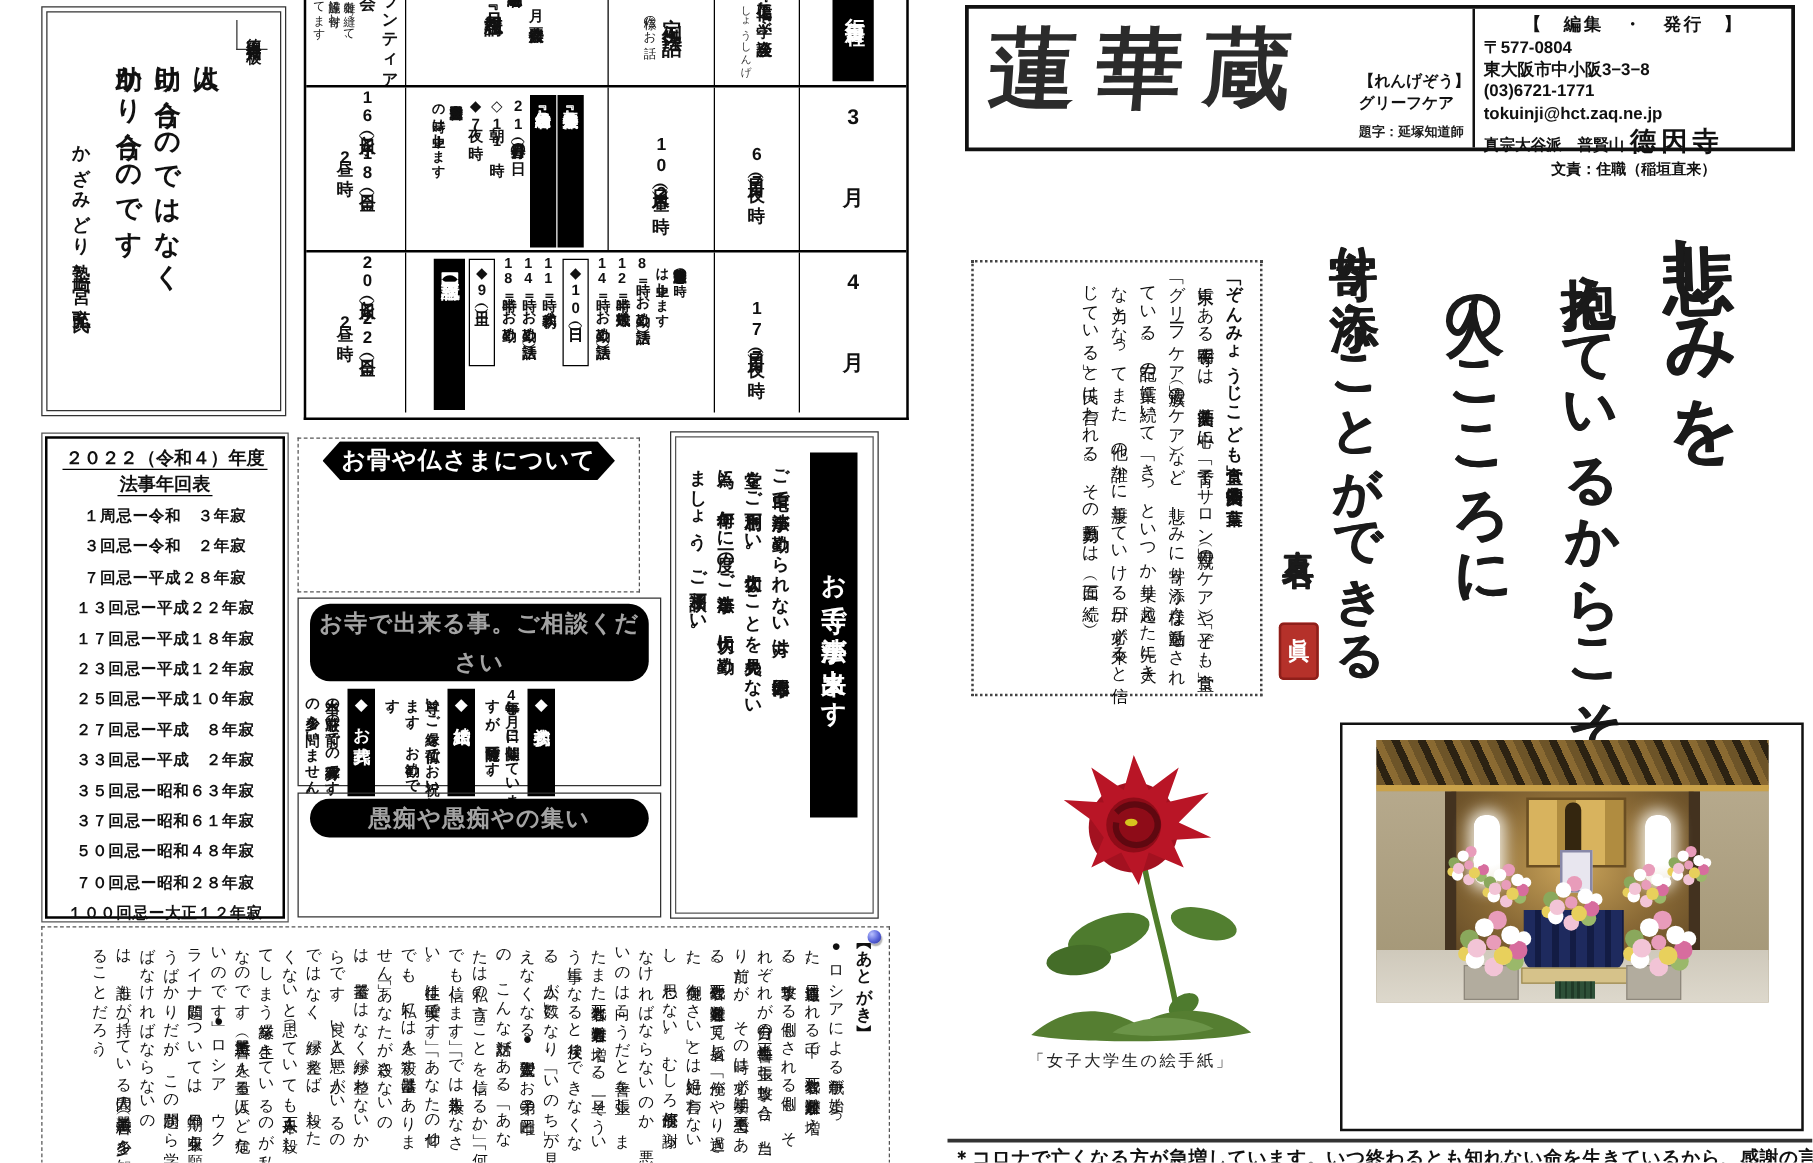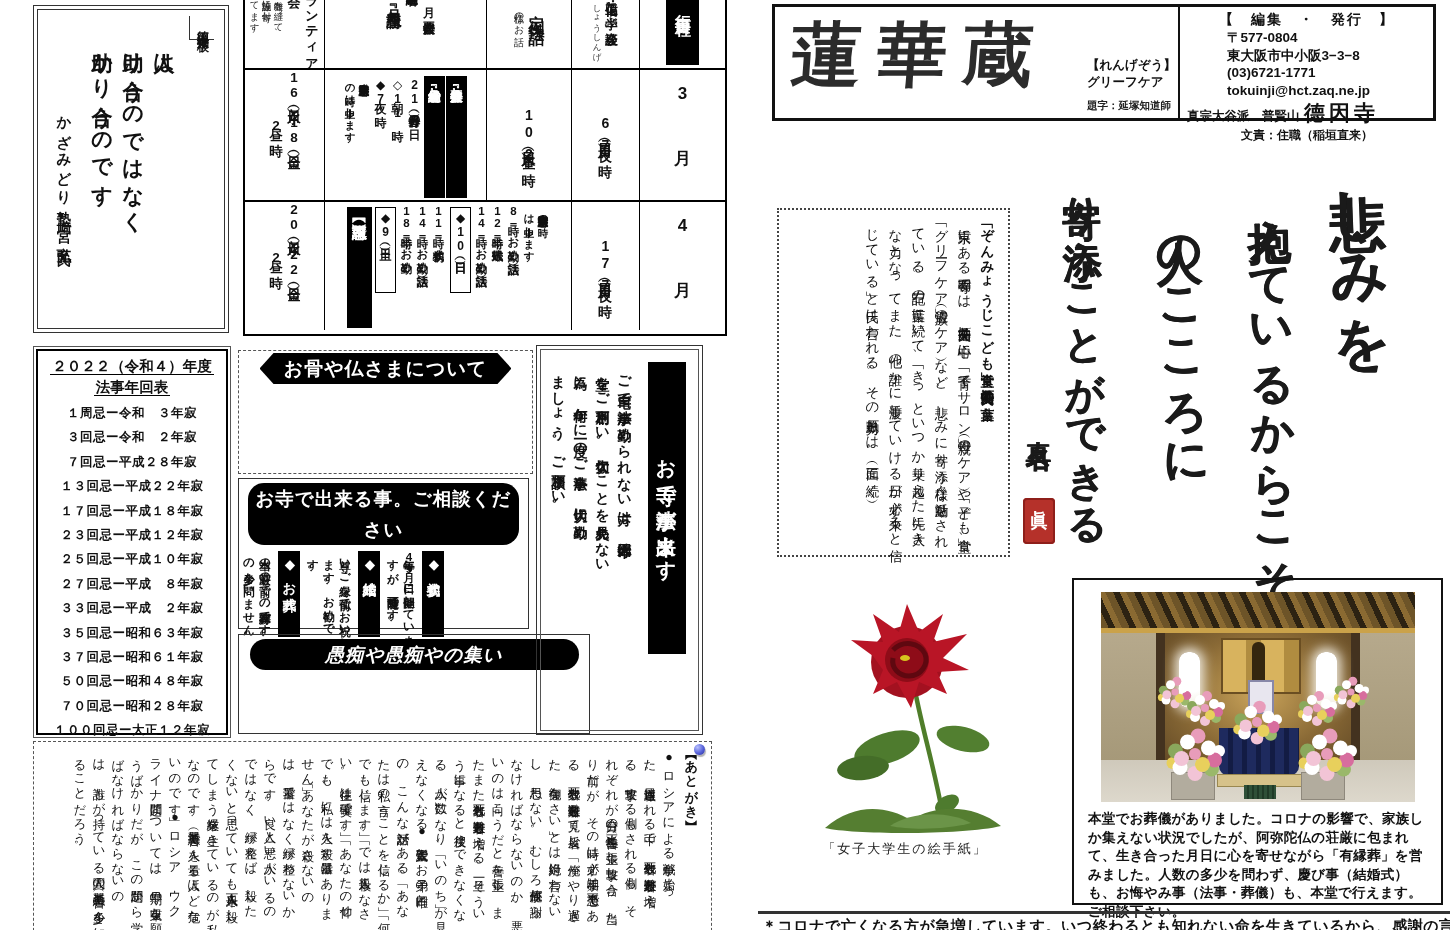--- a/index.html
+++ b/index.html
@@ -58,37 +58,37 @@
   
   .houji{left:36px;top:349px;width:192px;height:386px;border:2px solid #000;box-sizing:border-box;
     outline:1px solid #555;outline-offset:2px;}
   .houji-year{text-align:center;font-size:14.5px;font-weight:bold;margin-top:6px;}
   .houji-year span,.houji-title span{border-bottom:1.5px solid #000;padding:0 2px;}
   .houji-title{text-align:center;font-size:14.5px;font-weight:bold;margin-top:2px;}
   .houji-row{text-align:center;font-size:12.5px;font-weight:bold;line-height:24.4px;letter-spacing:0.5px;}
   .houji-rows{margin-top:4px;}
 
   
-  .okotsu{left:238px;top:350px;width:295px;height:124px;border:1.5px dashed #555;box-sizing:border-box;}
+  .okotsu{left:238px;top:350px;width:274px;height:124px;border:1.5px dashed #555;box-sizing:border-box;}
   .ribbon{background:#000;color:#fff;font-size:19px;font-weight:bold;text-align:center;
     width:86%;margin:2px auto 0;line-height:31px;letter-spacing:1px;
     clip-path:polygon(0 50%,14px 0,calc(100% - 14px) 0,100% 50%,calc(100% - 14px) 100%,14px 100%);}
   .okotsu-body{font-size:16px;font-weight:bold;line-height:22.5px;padding:5px 7px 0;}
 
   
   .dekiru{left:238px;top:478px;width:291px;height:151px;border:1.5px solid #333;box-sizing:border-box;}
-  .pill{background:#000;color:#ffffff;font-size:18.5px;font-weight:bold;text-align:center;
+  .pill{background:#000;color:#a3a3a3;font-size:18.5px;font-weight:bold;text-align:center;
     width:94%;margin:4px auto 0;line-height:31px;border-radius:16px;letter-spacing:1px;}
   .dekiru-flow{height:104px;margin-top:6px;padding-right:8px;}
   .dk-label{background:#000;color:#fff;display:block;font-size:13.5px;font-weight:bold;
     padding:5px 2px;margin:0 5px;height:76px;}
   .dk-body{display:block;font-size:11.5px;font-weight:bold;line-height:16px;height:100px;margin:0 2px;}
 
   
-  .guchi{left:238px;top:634px;width:352px;height:100px;border:1.5px solid #333;box-sizing:border-box;font-style:italic;}
+  .guchi{left:238px;top:634px;width:291px;height:100px;border:1.5px solid #333;box-sizing:border-box;}
   .guchi-body{font-size:14.5px;font-weight:bold;line-height:20px;padding:4px 6px 0;}
 
   
   .hdk{left:536px;top:345px;width:167px;height:390px;border:1px solid #333;box-sizing:border-box;}
   .hdk-inner{position:absolute;inset:3px;border:1px solid #555;}
   .hdk-banner{position:absolute;right:12px;top:12px;width:38px;height:292px;background:#000;color:#fff;
     font-size:20px;font-weight:bold;text-align:center;display:flex;justify-content:center;letter-spacing:1px;}
   .hdk-body{position:absolute;right:62px;top:16px;height:304px;font-size:14px;font-weight:bold;
     line-height:22px;letter-spacing:0.5px;}
   .hdk-info{position:absolute;left:5px;bottom:5px;width:138px;border:2px solid #000;padding:3px 4px;box-sizing:border-box;}
@@ -107,21 +107,21 @@
 
   
   .masthead{left:772px;top:4px;width:664px;height:117px;border:3px solid #111;box-sizing:border-box;}
   .mh-title{position:absolute;left:16px;top:2px;font-family:"DejaVu Serif","Liberation Serif",serif;
     font-size:70px;font-weight:bold;letter-spacing:16px;color:#2b2b2b;transform:skewX(-4deg);}
   .mh-reading{position:absolute;left:312px;top:50px;font-size:12.5px;font-weight:bold;line-height:17px;}
   .mh-calligrapher{position:absolute;left:312px;top:92px;font-size:10.5px;font-weight:bold;color:#222;}
   .mh-divider{position:absolute;left:403px;top:0;bottom:0;width:2px;background:#111;}
   .mh-right{position:absolute;left:412px;top:4px;width:240px;}
   .mh-publabel{text-align:center;font-size:14px;font-weight:bold;letter-spacing:2px;}
-  .mh-line{font-size:13.5px;font-weight:bold;line-height:17.5px;margin-left:40px;}
+  .mh-line{font-size:13.5px;font-weight:bold;line-height:17.5px;}
   .mh-sect{font-size:12.5px;font-weight:bold;}
   .mh-temple{font-size:21px;font-weight:bold;letter-spacing:4px;text-align:right;}
   .mh-editor{text-align:center;font-size:12px;font-weight:bold;}
 
   
   .article{left:777px;top:208px;width:233px;height:349px;border:2px dotted #444;box-sizing:border-box;}
   .article-flow{position:absolute;right:9px;top:9px;height:330px;font-size:13.5px;line-height:23px;letter-spacing:0.5px;}
   .article-head{display:block;font-weight:bold;}
 
   
@@ -423,17 +423,16 @@
     <div class="ph-planterL"></div>
     <div class="ph-planterR"></div>
     <div class="fdots fc6"></div>
     <div class="fdots fc7"></div>
     <div class="fdots fc1"></div>
     <div class="fdots fc2"></div>
     <div class="fdots fc3"></div>
     <div class="fdots fc4"></div>
     <div class="fdots fc5"></div>
   </div>
-  <div class="photo-caption">本堂でお葬儀がありました。コロナの影響で、家族しか集えない状況でしたが、阿弥陀仏の荘厳に包まれて、生き合った月日に心を寄せながら「有縁葬」を営みました。人数の多少を問わず、慶び事（結婚式）も、お悔やみ事（法事・葬儀）も、本堂で行えます。ご相談下さい。</div>
 </div>
 
 <div class="abs footline"></div>
 <div class="abs foottext">＊コロナで亡くなる方が急増しています。いつ終わるとも知れない命を生きているから、感謝の言葉を言い合おう＊</div>
 
 </body></html>

